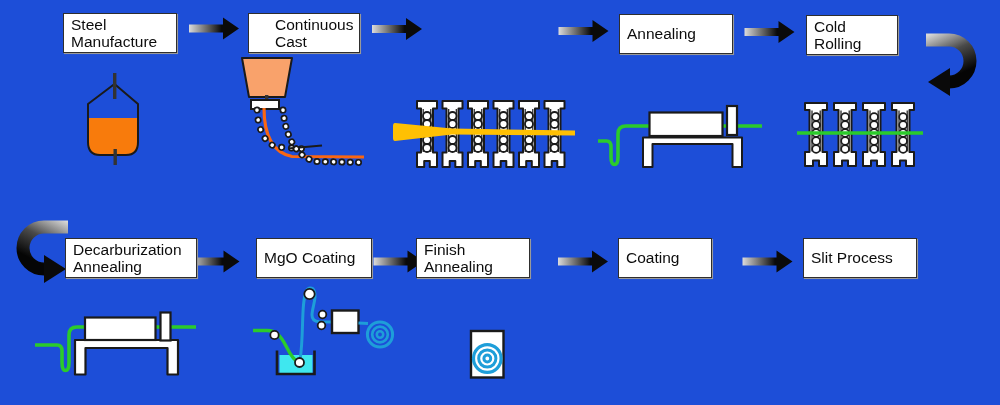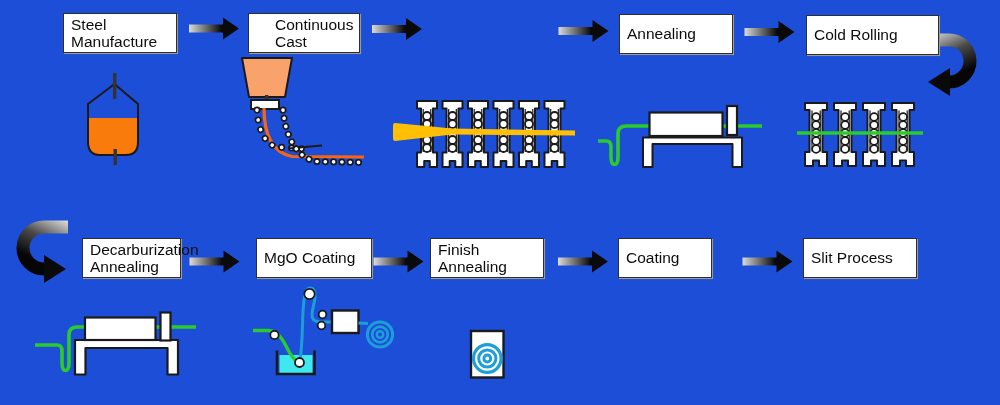--- a/index.html
+++ b/index.html
@@ -14,24 +14,24 @@
     box-shadow:1.2px 1.4px 0.6px #9a9a9a;
     display:flex;align-items:center;
     padding:0 4px 0 7px;
     font-size:15.5px;color:#0c0c0c;line-height:1.12;z-index:2;
   }
   
   .b-steel  {left:63px;  top:13px;  width:114px;}
   .b-cast   {left:248px; top:13px;  width:112px;padding-left:26px;}
   .b-hot    {left:434px; top:14px;  width:114px;}
   .b-anneal {left:619px; top:14px;  width:114px;}
-  .b-cold   {left:806px; top:15px;  width:133px;}
-  .b-decarb {left:82px;  top:238px; width:99px;}
+  .b-cold   {left:806px; top:15px;  width:92px;}
+  .b-decarb {left:65px;  top:238px; width:132px;}
   .b-mgo    {left:256px; top:238px; width:116px;}
-  .b-finish {left:430px; top:238px; width:114px;}
+  .b-finish {left:416px; top:238px; width:114px;}
   .b-coat   {left:618px; top:238px; width:94px;}
   .b-slit   {left:803px; top:238px; width:114px;text-align:center;}
 </style>
 </head>
 <body>
 
 <div class="canvas">
 
   <svg class="art" width="1000" height="405" viewBox="0 0 1000 405">
     <defs>

